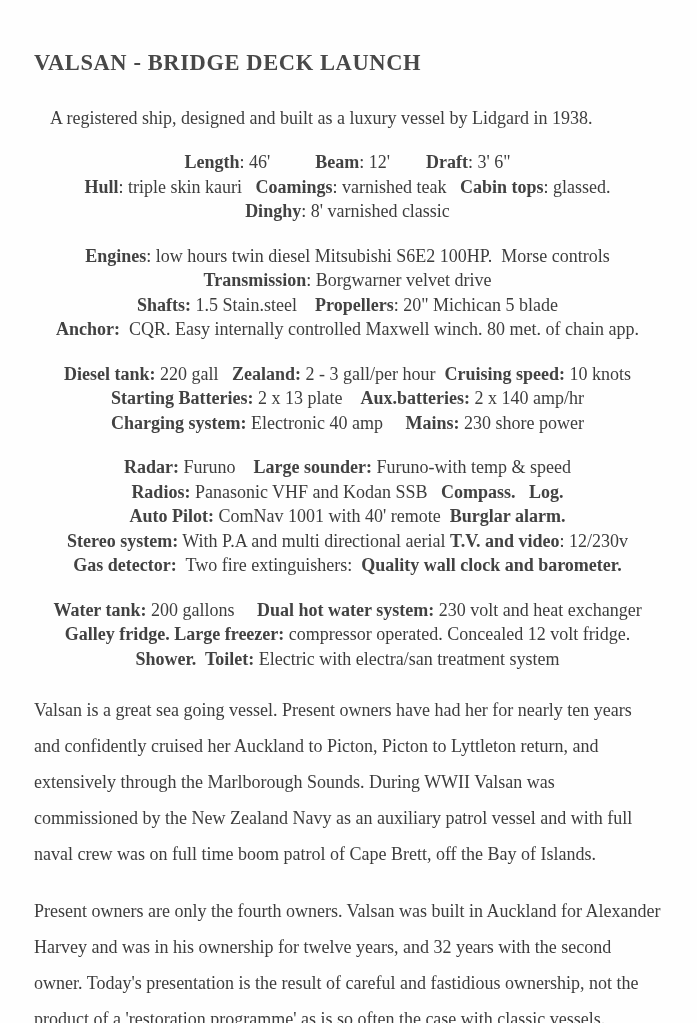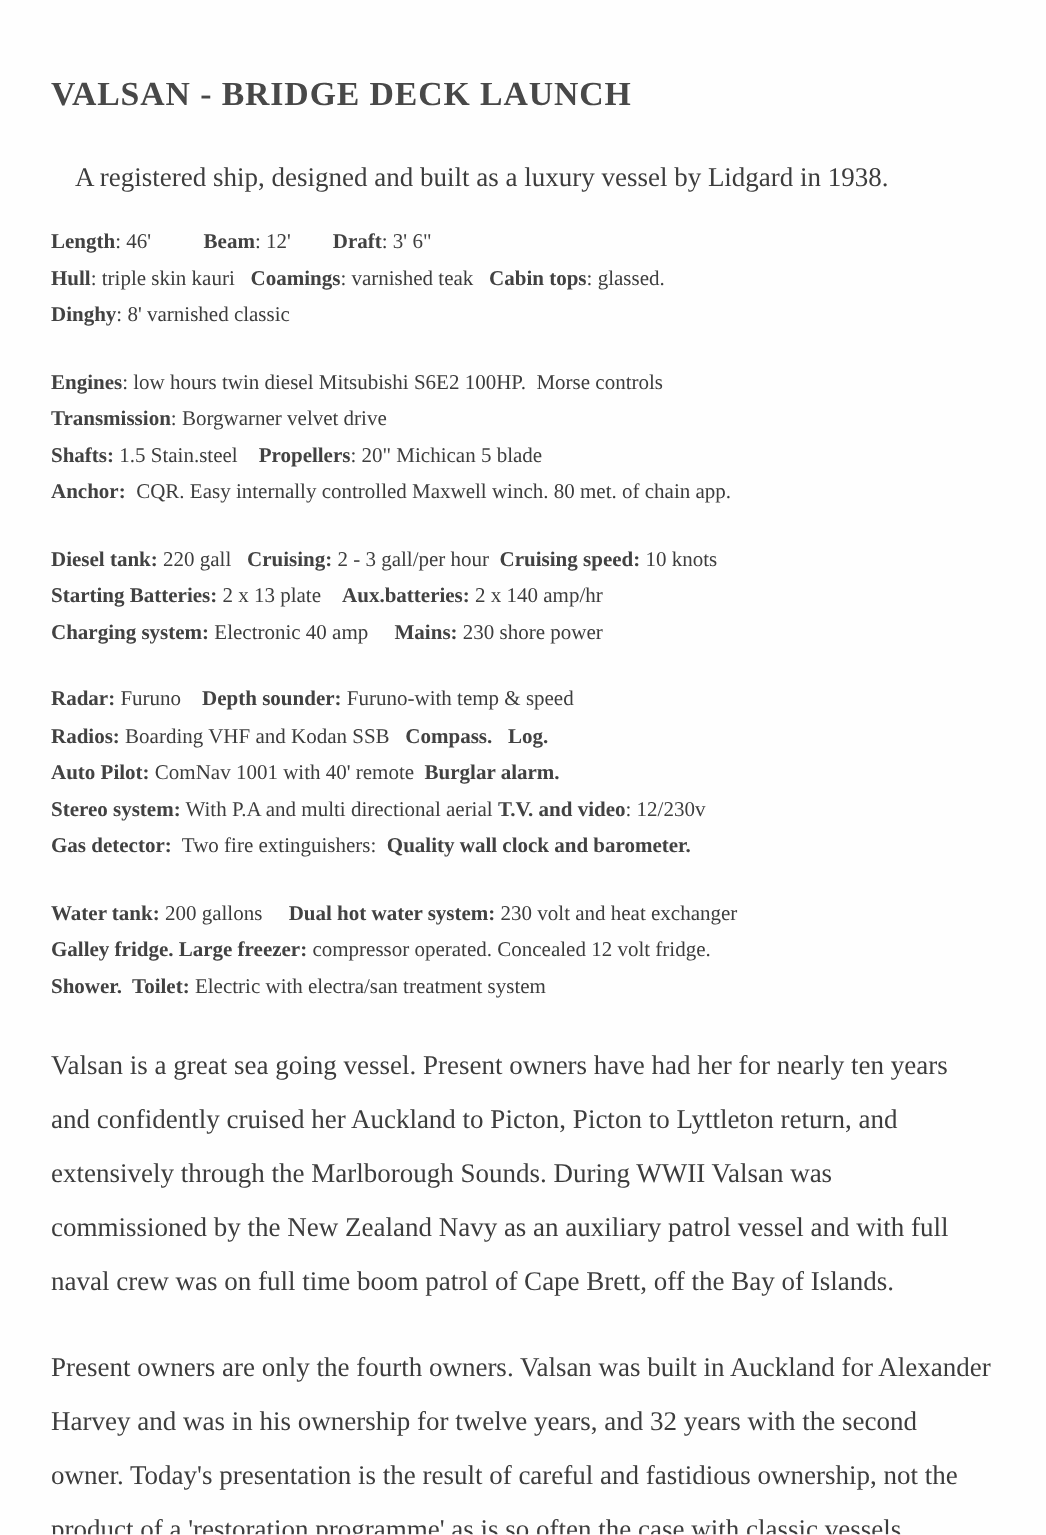--- a/index.html
+++ b/index.html
@@ -28,23 +28,24 @@
   .intro {
     margin: 30px 0 0 16px;
     font-size: 18px;
     line-height: 24px;
     white-space: pre-wrap;
   }
   .spec-block {
     margin-top: 20px;
   }
   .spec-line {
-    font-size: 14px;
+    font-size: 18px;
     line-height: 24.5px;
     white-space: pre-wrap;
+    text-align: center;
   }
   .spec-line .b {
     font-weight: bold;
     color: #424242;
   }
   .spec-line .n {
     font-weight: normal;
   }
   .para {
     margin: 21px 0 0 0;
@@ -71,27 +72,27 @@
         <div class="spec-line"><span class="b">Hull</span><span class="n">: triple skin kauri   </span><span class="b">Coamings</span><span class="n">: varnished teak   </span><span class="b">Cabin tops</span><span class="n">: glassed.</span></div>
         <div class="spec-line"><span class="b">Dinghy</span><span class="n">: 8' varnished classic</span></div>
       </div>
       <div class="spec-block">
         <div class="spec-line"><span class="b">Engines</span><span class="n">: low hours twin diesel Mitsubishi S6E2 100HP.  Morse controls</span></div>
         <div class="spec-line"><span class="b">Transmission</span><span class="n">: Borgwarner velvet drive</span></div>
         <div class="spec-line"><span class="b">Shafts:</span><span class="n"> 1.5 Stain.steel    </span><span class="b">Propellers</span><span class="n">: 20" Michican 5 blade</span></div>
         <div class="spec-line"><span class="b">Anchor:</span><span class="n">  CQR. Easy internally controlled Maxwell winch. 80 met. of chain app.</span></div>
       </div>
       <div class="spec-block">
-        <div class="spec-line"><span class="b">Diesel tank:</span><span class="n"> 220 gall   </span><span class="b">Cruising:</span><span class="n"> 2 - 3 gall/per hour  </span><span class="b">Cruising speed:</span><span class="n"> 10 knots</span></div>
+        <div class="spec-line"><span class="b">Diesel tank:</span><span class="n"> 220 gall   </span><span class="b">Zealand:</span><span class="n"> 2 - 3 gall/per hour  </span><span class="b">Cruising speed:</span><span class="n"> 10 knots</span></div>
         <div class="spec-line"><span class="b">Starting Batteries:</span><span class="n"> 2 x 13 plate    </span><span class="b">Aux.batteries:</span><span class="n"> 2 x 140 amp/hr</span></div>
         <div class="spec-line"><span class="b">Charging system:</span><span class="n"> Electronic 40 amp     </span><span class="b">Mains:</span><span class="n"> 230 shore power</span></div>
       </div>
       <div class="spec-block">
-        <div class="spec-line"><span class="b">Radar:</span><span class="n"> Furuno    </span><span class="b">Depth sounder:</span><span class="n"> Furuno-with temp &amp; speed</span></div>
-        <div class="spec-line"><span class="b">Radios:</span><span class="n"> Boarding VHF and Kodan SSB   </span><span class="b">Compass.</span><span class="n">   </span><span class="b">Log.</span></div>
+        <div class="spec-line"><span class="b">Radar:</span><span class="n"> Furuno    </span><span class="b">Large sounder:</span><span class="n"> Furuno-with temp &amp; speed</span></div>
+        <div class="spec-line"><span class="b">Radios:</span><span class="n"> Panasonic VHF and Kodan SSB   </span><span class="b">Compass.</span><span class="n">   </span><span class="b">Log.</span></div>
         <div class="spec-line"><span class="b">Auto Pilot:</span><span class="n"> ComNav 1001 with 40' remote  </span><span class="b">Burglar alarm.</span></div>
         <div class="spec-line"><span class="b">Stereo system:</span><span class="n"> With P.A and multi directional aerial </span><span class="b">T.V. and video</span><span class="n">: 12/230v</span></div>
         <div class="spec-line"><span class="b">Gas detector:</span><span class="n">  Two fire extinguishers:  </span><span class="b">Quality wall clock and barometer.</span></div>
       </div>
       <div class="spec-block">
         <div class="spec-line"><span class="b">Water tank:</span><span class="n"> 200 gallons     </span><span class="b">Dual hot water system:</span><span class="n"> 230 volt and heat exchanger</span></div>
         <div class="spec-line"><span class="b">Galley fridge. Large freezer:</span><span class="n"> compressor operated. Concealed 12 volt fridge.</span></div>
         <div class="spec-line"><span class="b">Shower.  Toilet:</span><span class="n"> Electric with electra/san treatment system</span></div>
       </div>
     </div>

